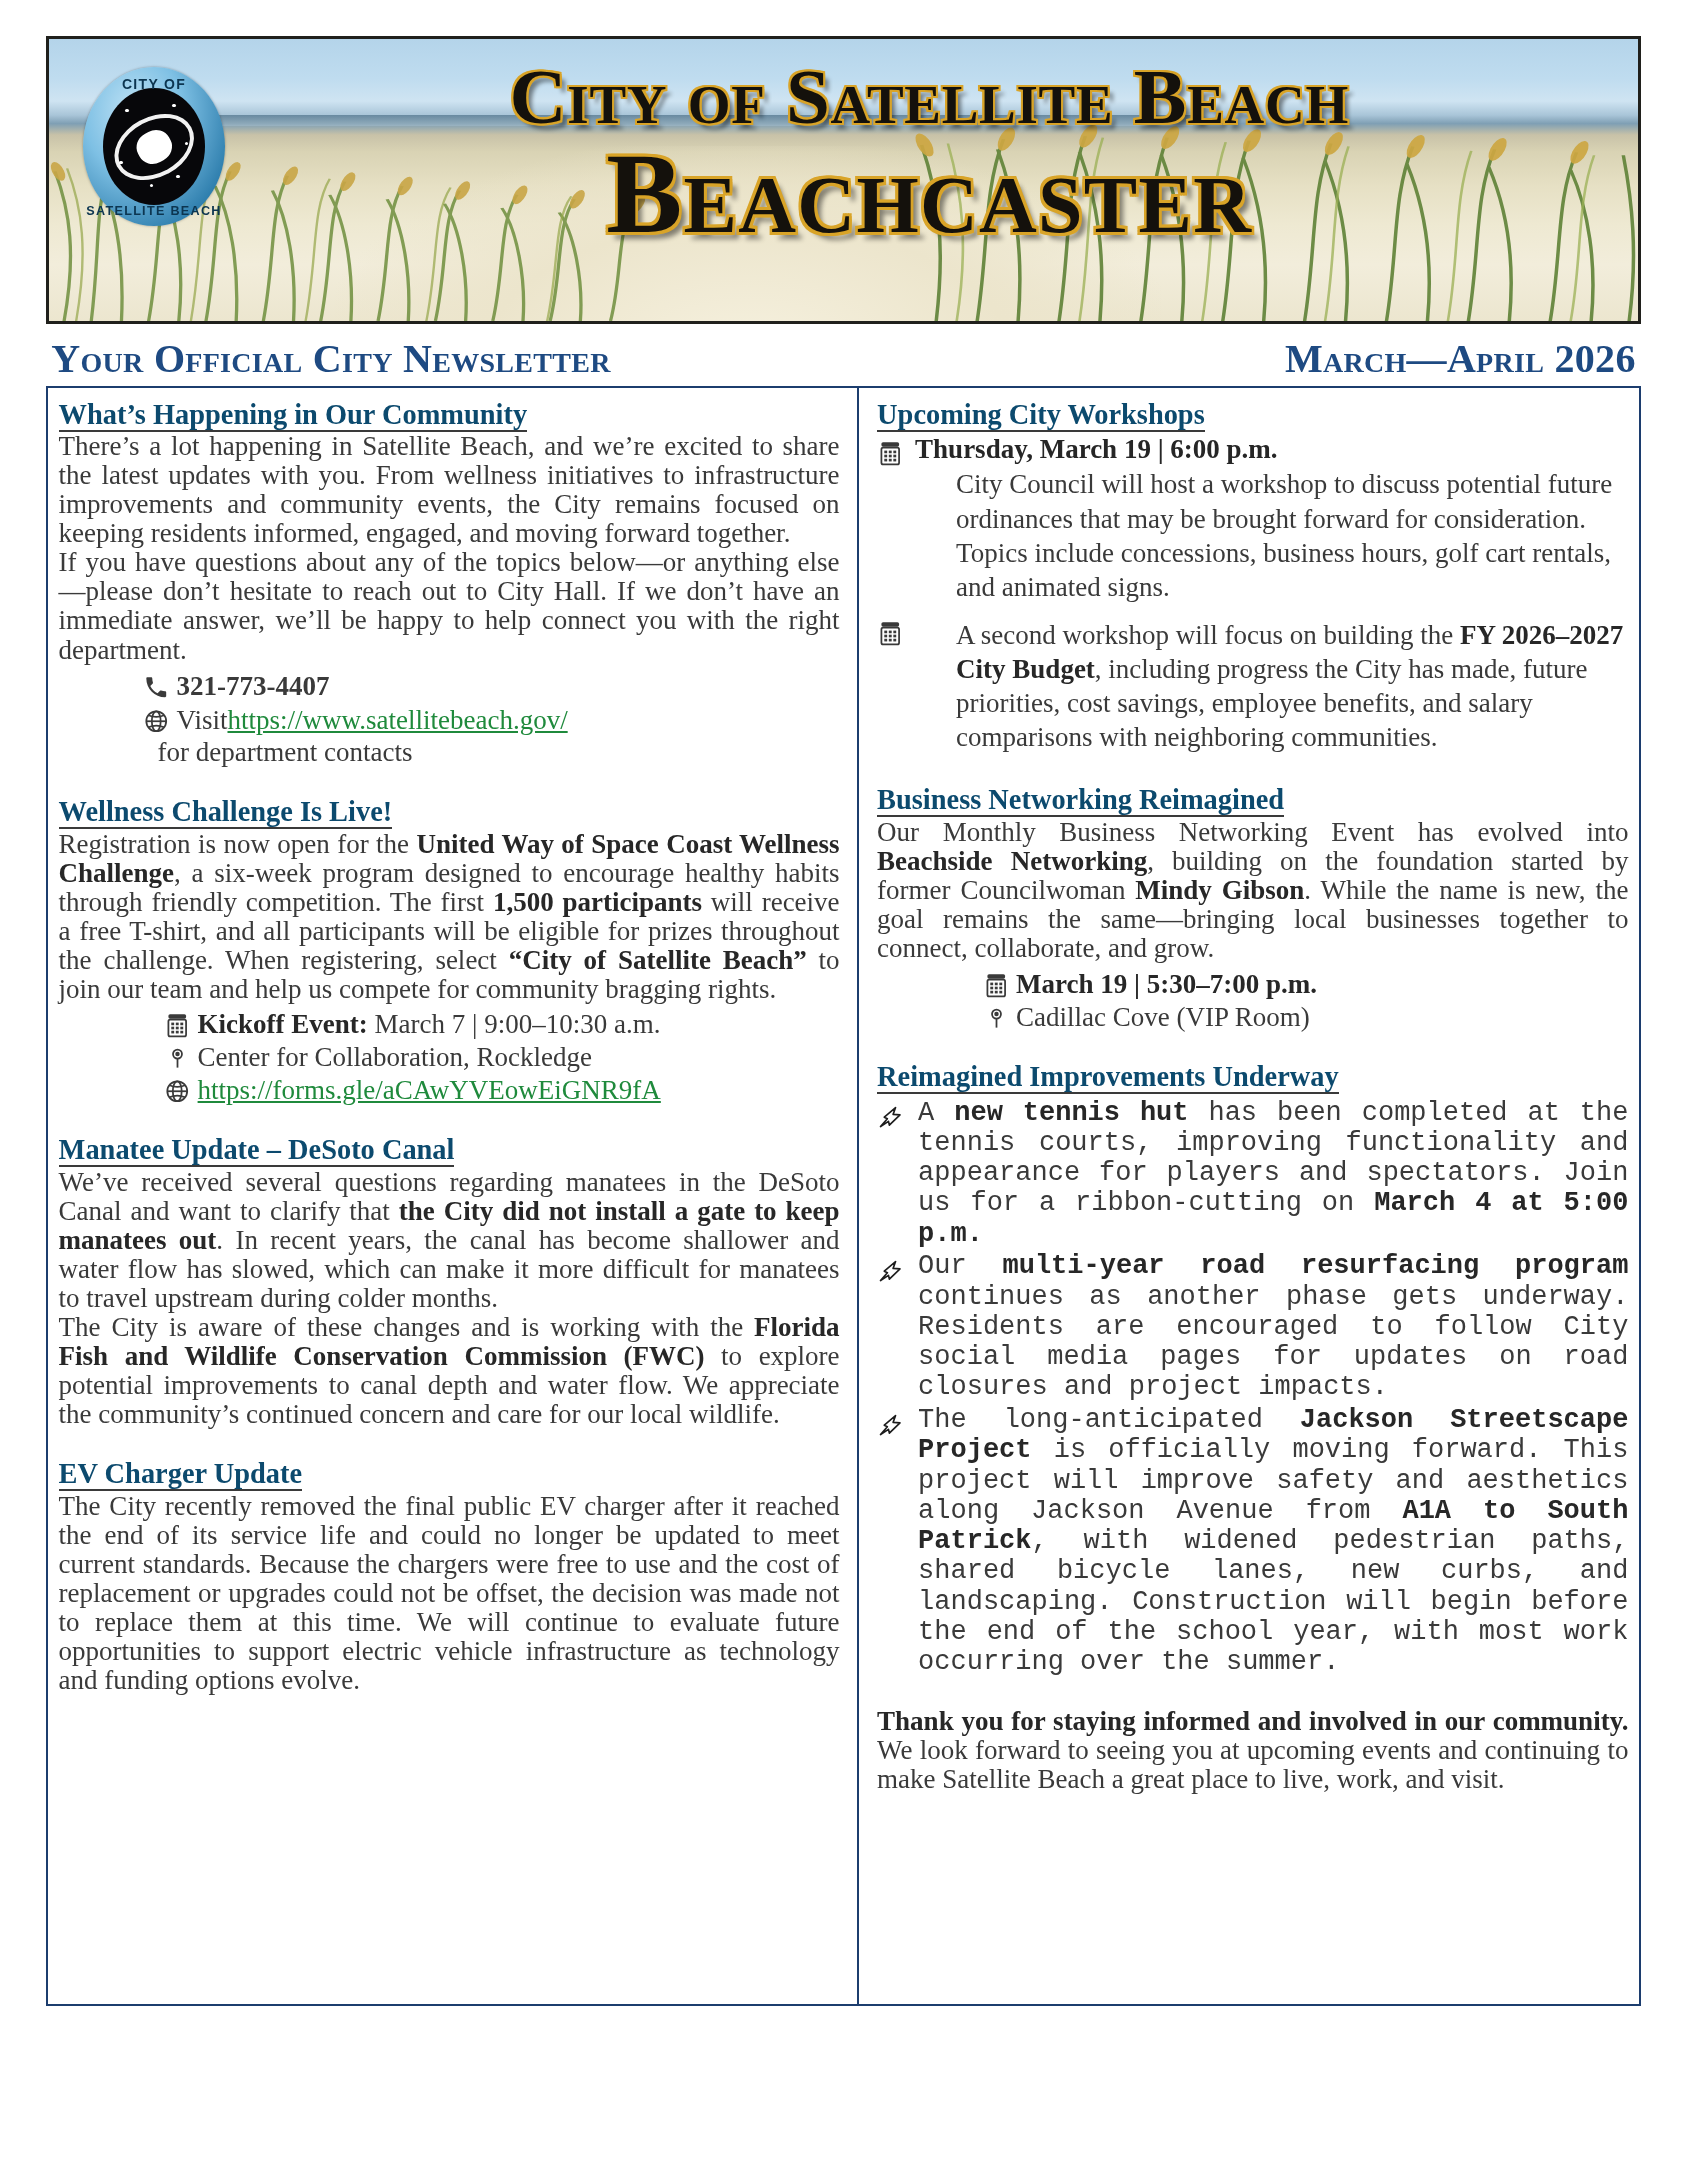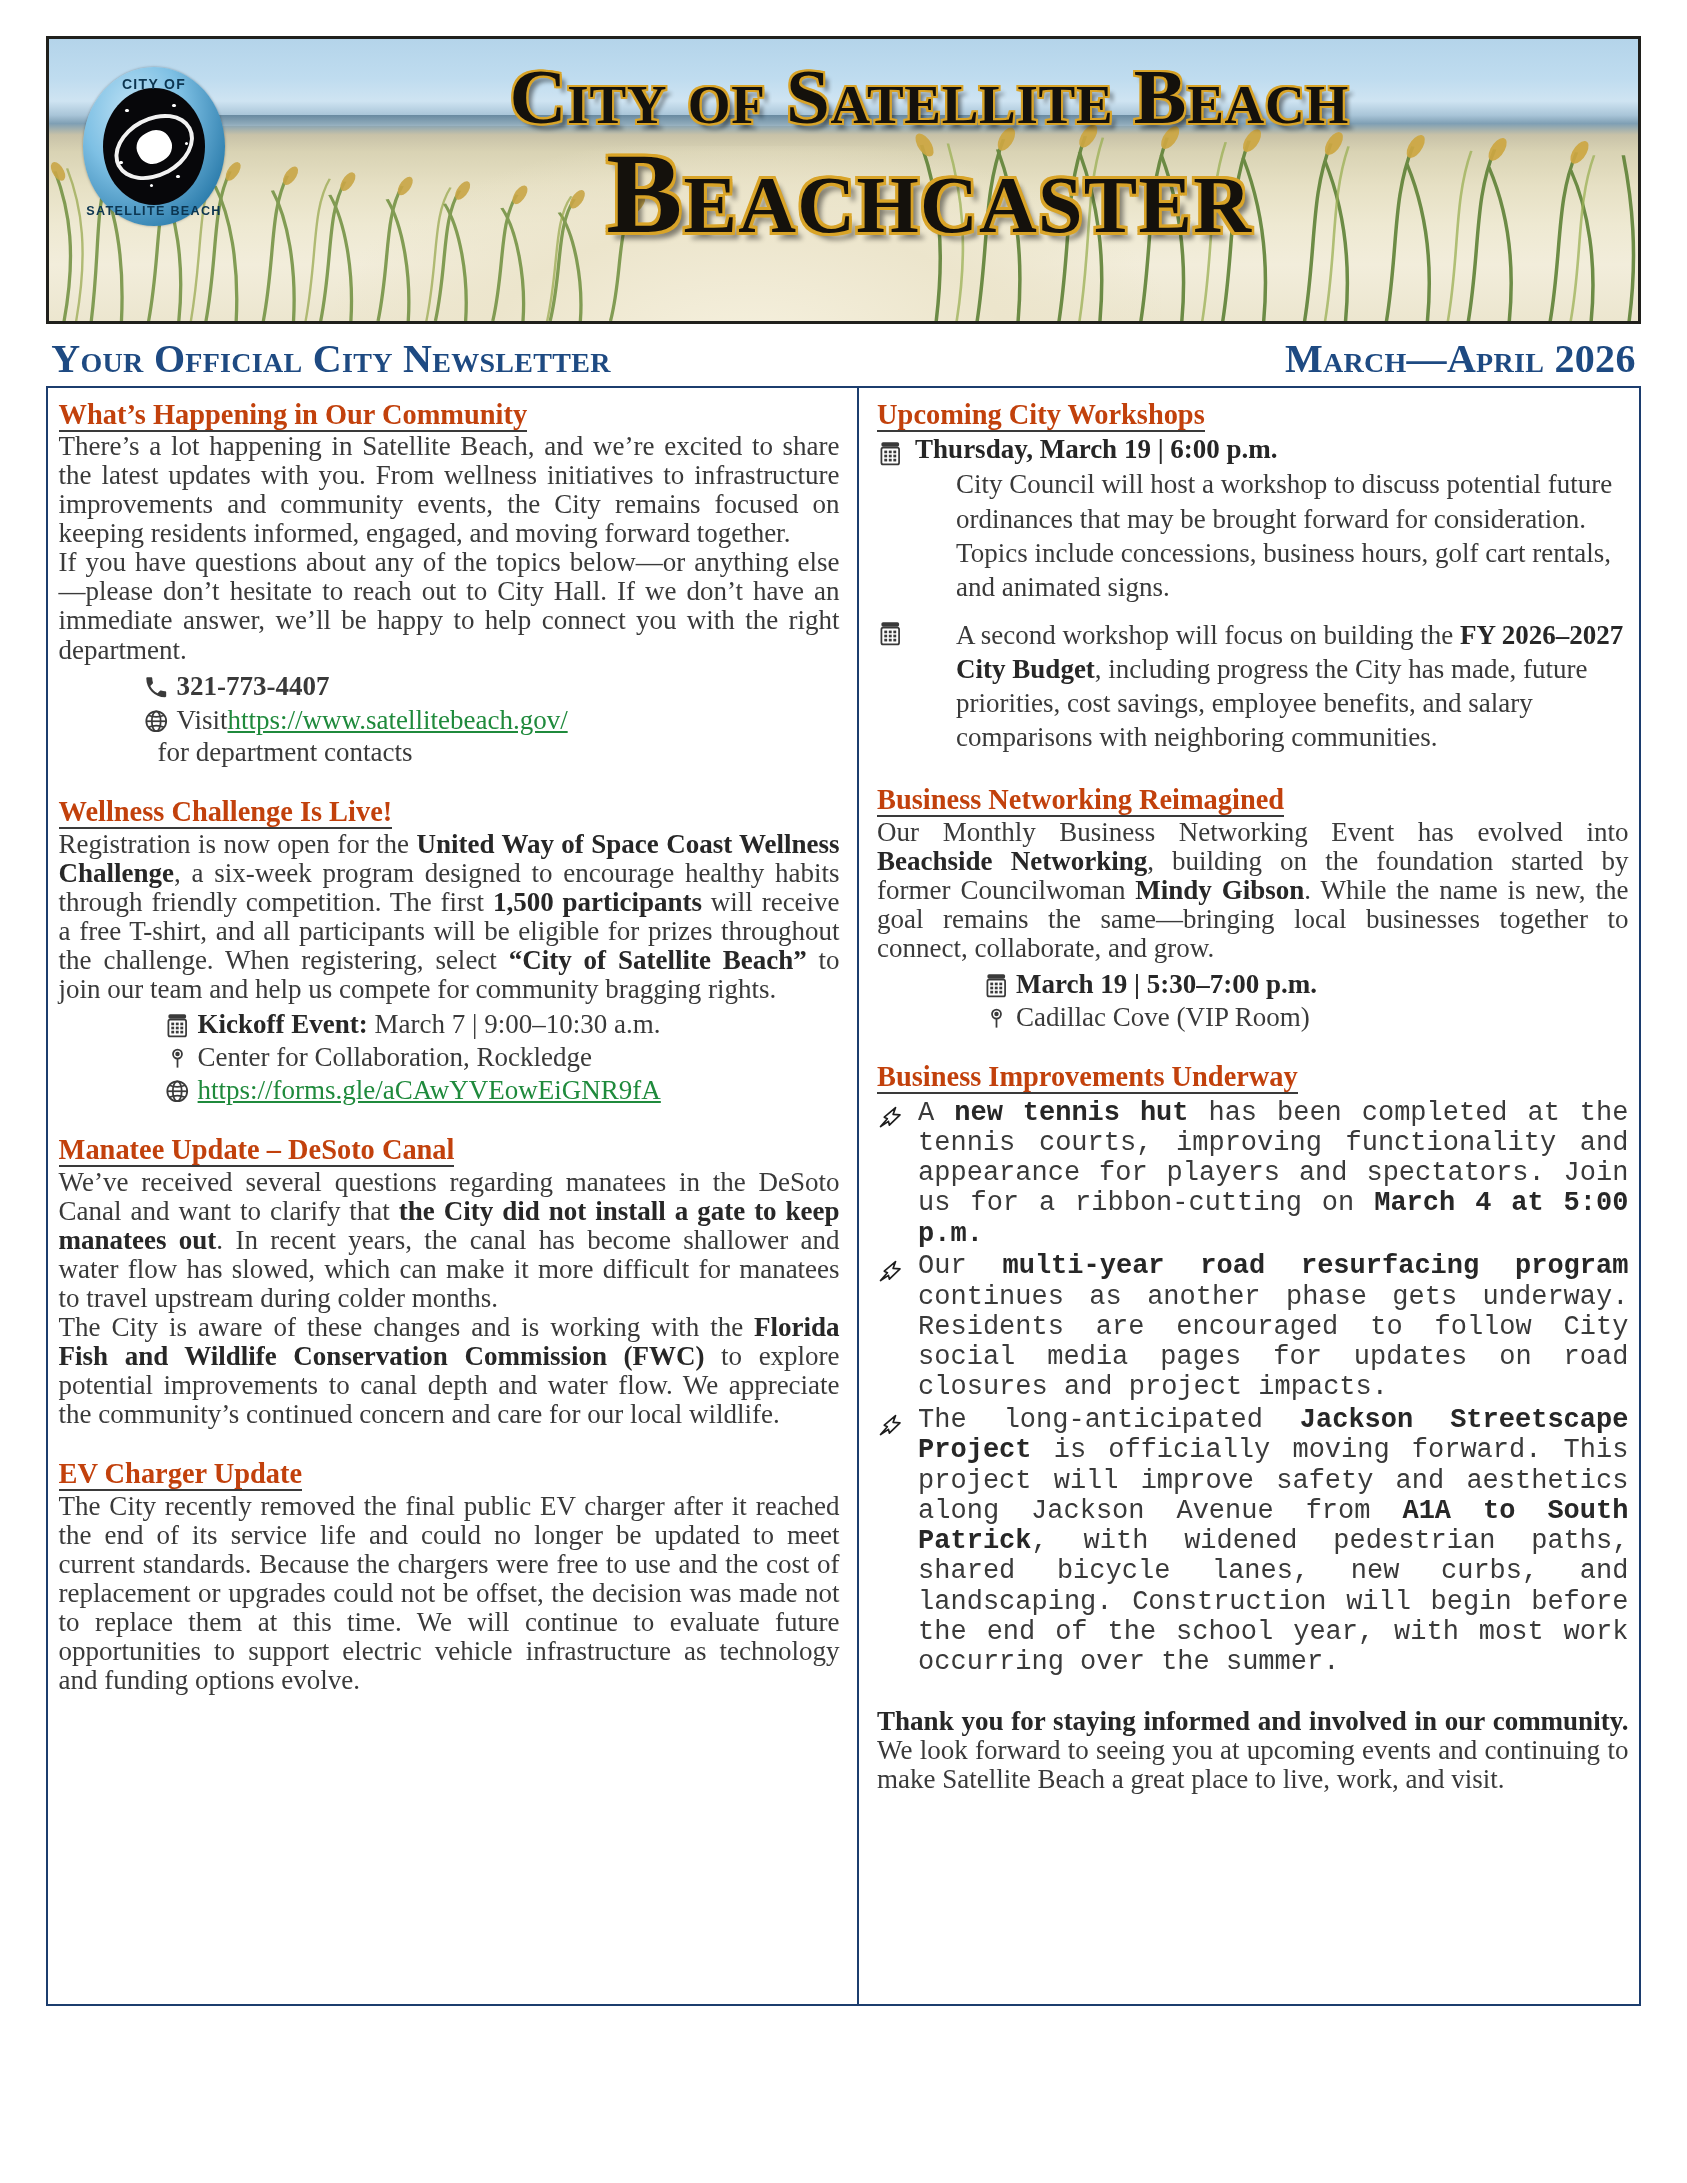--- a/index.html
+++ b/index.html
@@ -201,21 +201,21 @@
     padding-left: 18.5px;
   }
 
   h2.sec {
     font-size: 28.4px;
     font-weight: bold;
     margin: 0 0 0.7px 0;
     display: inline-block;
     border-bottom: 2px solid #3a3a3a;
     line-height: 1.06;
-    color: #c2410c;
+    color: #0c4a6e;
   }
   .sec-wrap { margin: 0; }
   p.body {
     font-size: 27px;
     line-height: 1.075;
     margin: 0;
     text-align: justify;
     text-justify: inter-word;
     hyphens: manual;
     color: #3a3a3a;
@@ -602,21 +602,21 @@
               <line x1="12" y1="12.4" x2="12" y2="21"></line>
             </svg>
           </span>
           <span>Cadillac Cove (VIP Room)</span>
         </div>
       </div>
 
       <div class="gap"></div>
 
       <div class="sec-wrap">
-        <h2 class="sec">Business Improvements Underway</h2>
+        <h2 class="sec">Reimagined Improvements Underway</h2>
 
         <div class="bullet">
           <span class="ic">
             <svg width="26.5" height="26.5" viewBox="0 0 24 24" fill="none" stroke="#1c1c1c" stroke-width="1.5" stroke-linejoin="round">
               <path d="M3.2 20.5 L9.4 13.3 L6.6 11.9 L16.8 3.2 L14.6 9.4 L20.8 9.9 L11.2 19.1 L10.4 15.7 Z"></path>
             </svg>
           </span>
           <div class="bullet-text"><span>A </span><b>new tennis hut</b><span> has been completed at the tennis courts, improving functionality and appearance for players and spectators. Join us for a ribbon-cutting on </span><b>March 4 at 5:00 p.m.</b></div>
         </div>
 

